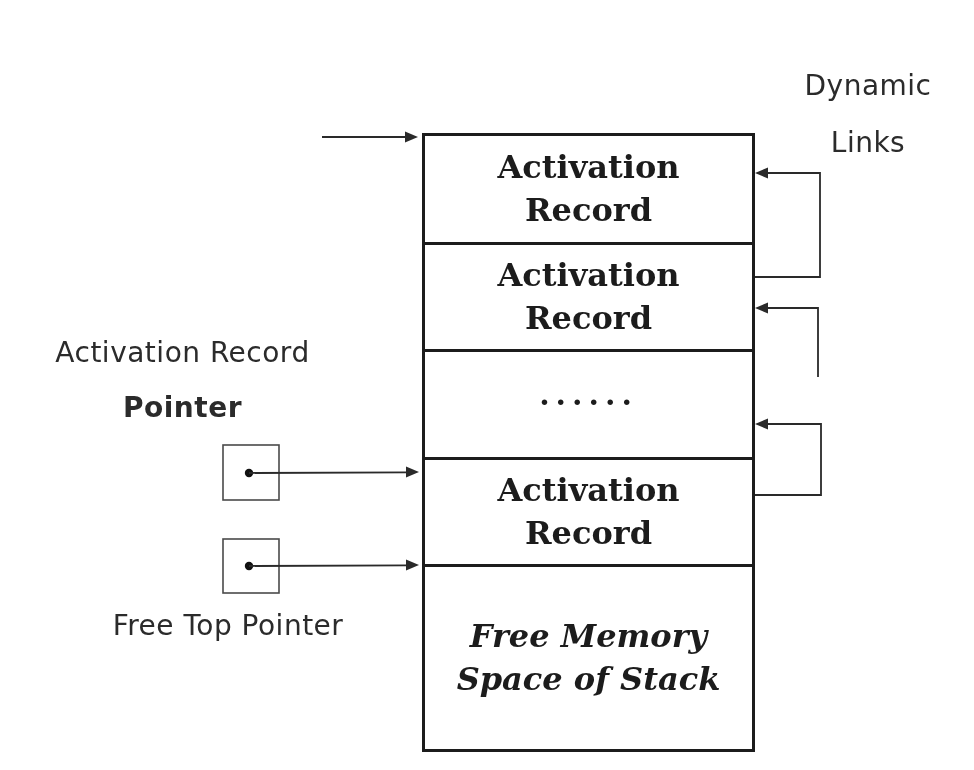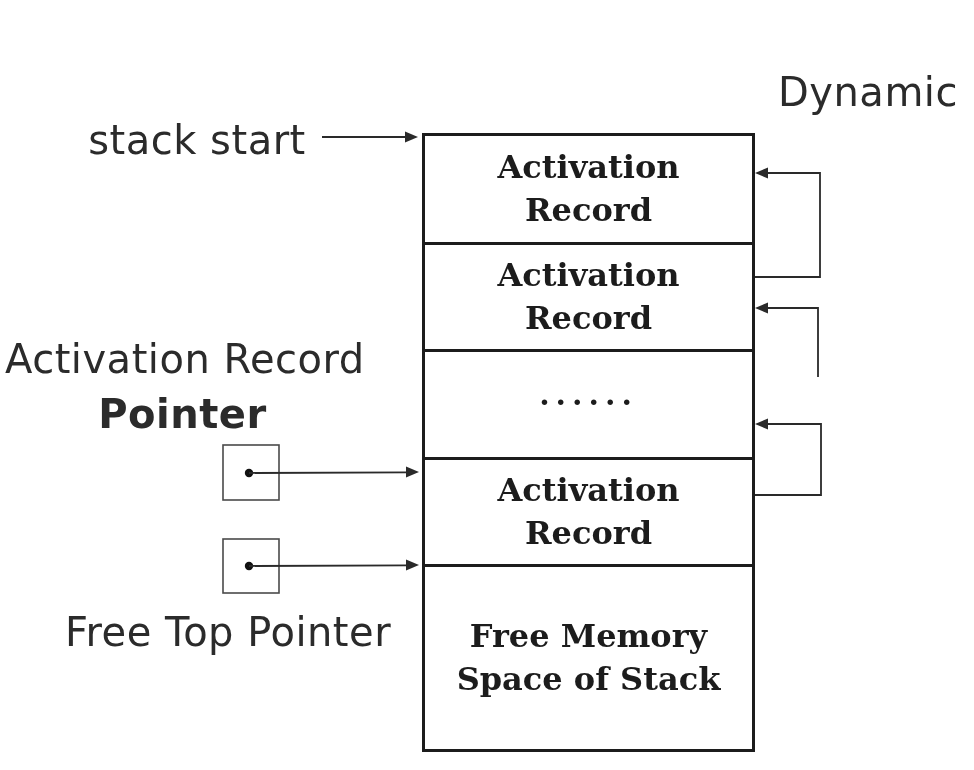--- a/index.html
+++ b/index.html
@@ -10,21 +10,21 @@
   }
   *{margin:0;padding:0;box-sizing:border-box;}
   html,body{width:974px;height:770px;background:var(--bg);overflow:hidden;}
   body{font-family:"DejaVu Sans", sans-serif;color:var(--line);}
   .canvas{position:relative;width:974px;height:770px;background:var(--bg);}
 
   
   .label{
     position:absolute;
     font-family:"DejaVu Sans", sans-serif;
-    font-size:40px;
+    font-size:28px;
     color:#2b2b2b;
     text-align:center;
     white-space:nowrap;
     letter-spacing:0.5px;
   }
   .lbl-stack-start{left:84px;top:117px;width:226px;}
   .lbl-arp-1{left:5px;top:336px;width:355px;}
   .lbl-arp-2{left:5px;top:391px;width:355px;font-weight:bold;}
   .lbl-stp{left:28px;top:609px;width:400px;}
   .lbl-dyn-1{left:768px;top:69px;width:200px;}
@@ -47,21 +47,21 @@
     color:var(--bold);
     text-align:center;
   }
   .section + .section{border-top:3px solid var(--bold);}
   .sec-1{height:106px;}
   .sec-2{height:107px;}
   .sec-3{height:108px;}
   .sec-4{height:107px;}
   .sec-5{flex:1;}
   .section .txt{max-width:250px;}
-  .sec-5 .txt{max-width:280px;}
+  .sec-5 .txt{max-width:280px;font-style:italic;}
   .sec-3 .txt{
     font-size:30px;
     letter-spacing:6px;
     transform:translateY(-9px);
     max-width:none;
   }
 
   
   svg.overlay{
     position:absolute;left:0;top:0;width:974px;height:770px;
@@ -127,19 +127,19 @@
       <span class="txt">......</span>
     </div>
     <div class="section sec-4">
       <span class="txt">Activation Record</span>
     </div>
     <div class="section sec-5">
       <span class="txt">Free Memory Space of Stack</span>
     </div>
   </div>
 
-  <div class="label lbl-stack-start">stack start</div>
   <div class="label lbl-arp-1">Activation Record</div>
   <div class="label lbl-arp-2">Pointer</div>
   <div class="label lbl-stp">Free Top Pointer</div>
   <div class="label lbl-dyn-1">Dynamic</div>
+  <div class="label lbl-dyn-2">Links</div>
 
 </div>
 
 </body></html>

